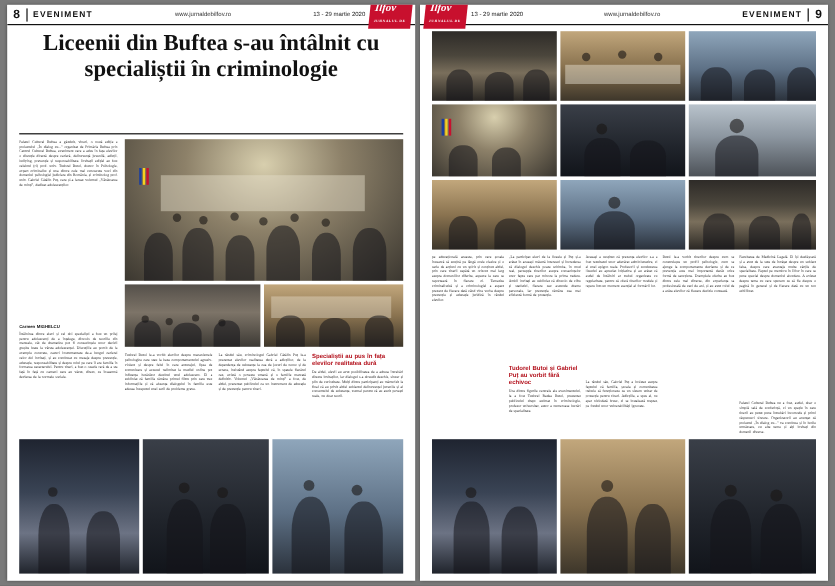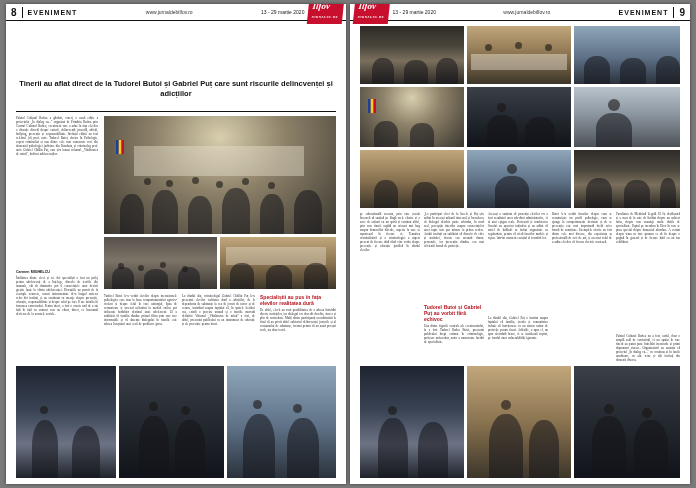--- a/index.html
+++ b/index.html
@@ -163,21 +163,21 @@
     <div class="page">
 
       <div class="hdr">
         <span class="hdr-pagenum">8</span>
         <span class="hdr-sect">EVENIMENT</span>
         <span class="hdr-url">www.jurnaldebilfov.ro</span>
         <span class="hdr-date">13 - 29 martie 2020</span>
         <span class="logo">Ilfov<small>JURNALUL DE</small></span>
       </div>
 
-      <div class="subhead">Tinerii au aflat direct de la Tudorel Butoi și Gabriel Puț care sunt riscurile delincvenței și adicțiilor</div>
+      <div class="headline">Liceenii din Buftea s-au întâlnit cu specialiștii în criminologie</div>
       <div class="rule"></div>
 
       <div class="photo hall1" style="left:98px; top:112px; width:232px; height:118px;">
         <div class="flagset" style="left:12px; top:24px;">
             <i class="f-b"></i>
             <i class="f-y"></i>
             <i class="f-r"></i>
           </div>
         <div style="position:absolute;left:30px;top:30px;width:170px;height:30px;background:rgba(230,225,205,0.45);"></div>
         <div class="head" style="left:40px;top:62px;width:7px;height:7px;"></div>

